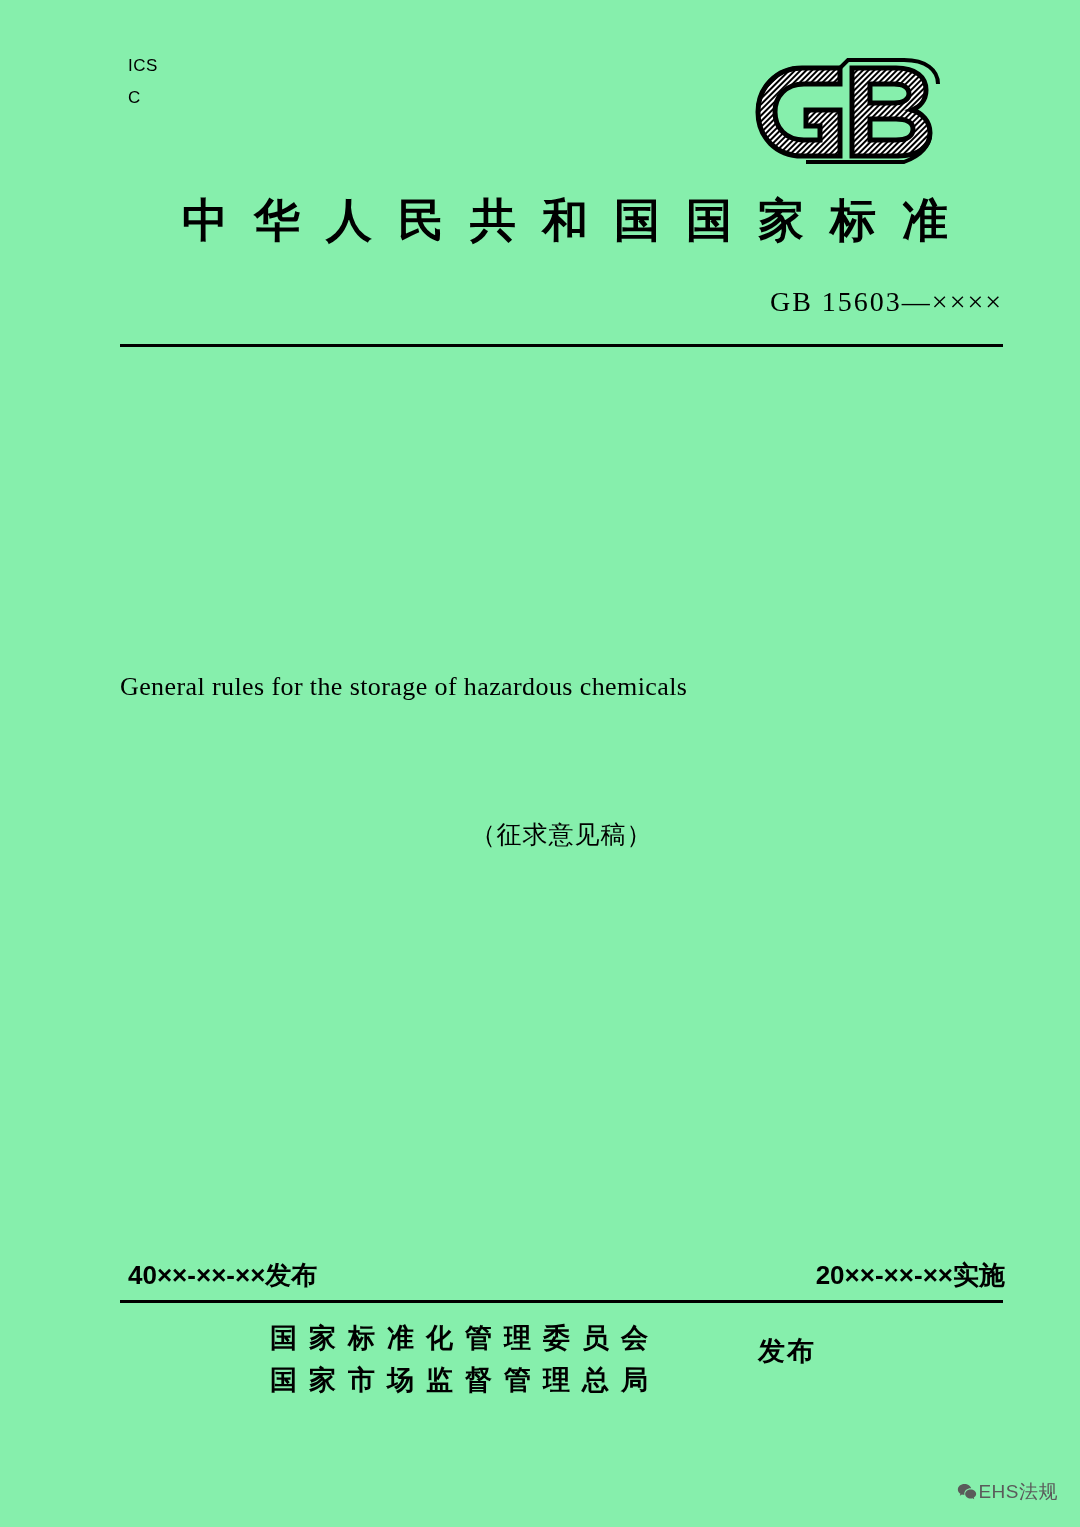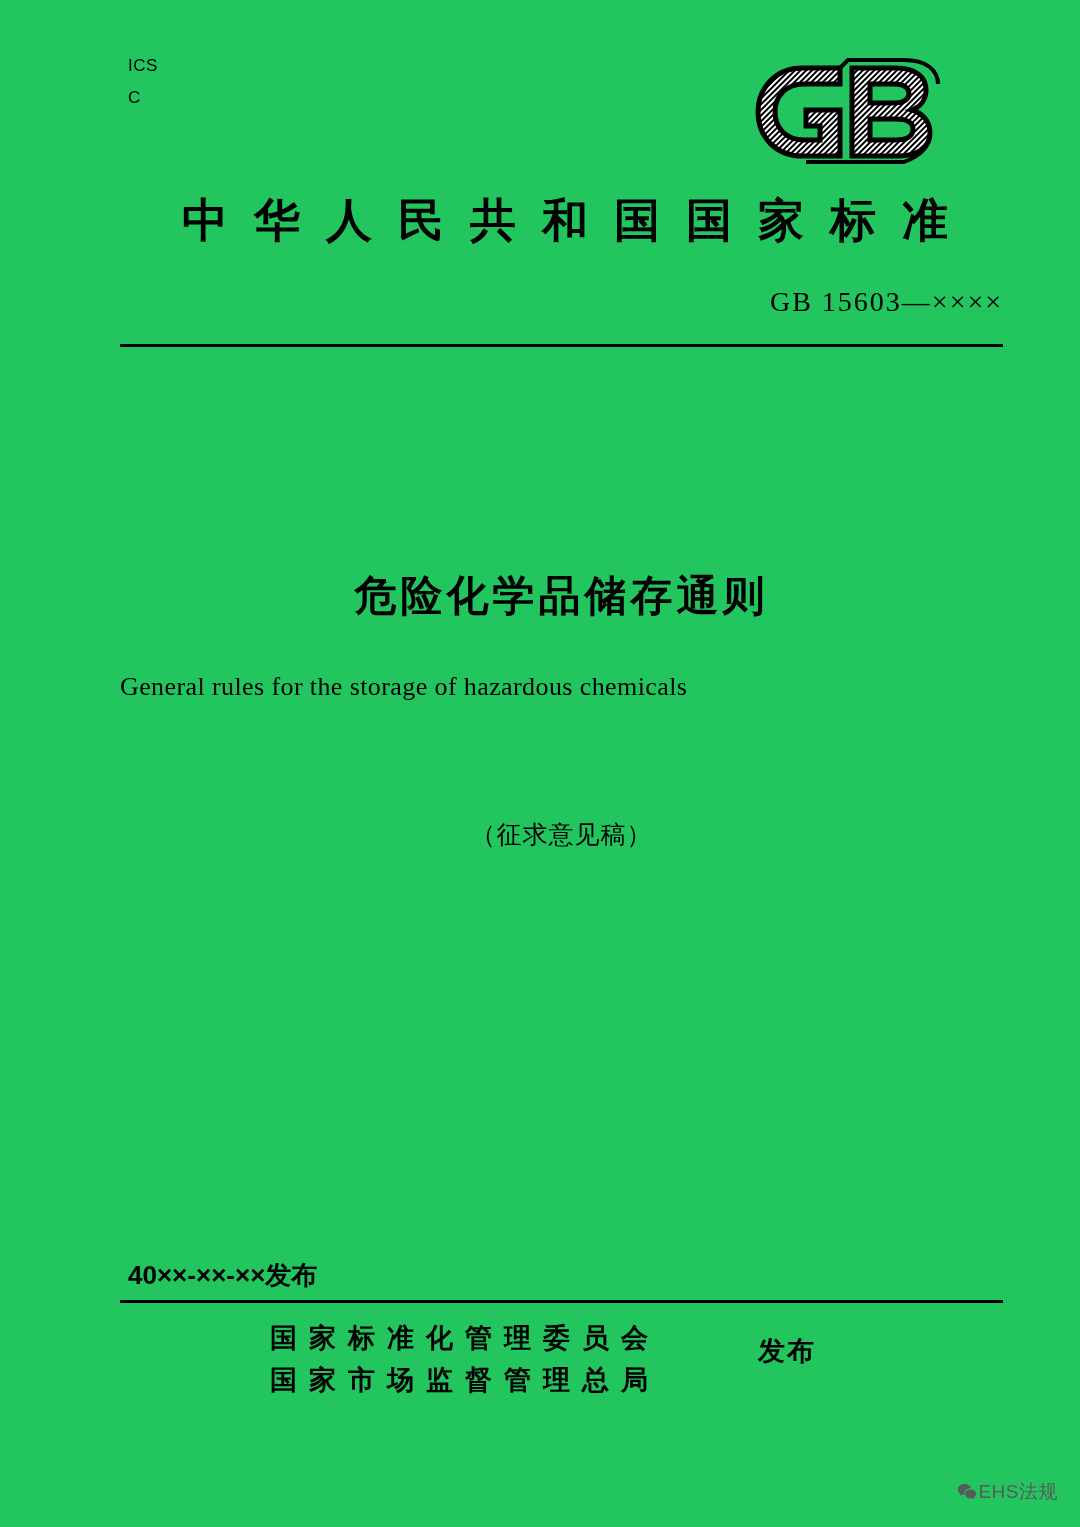--- a/index.html
+++ b/index.html
@@ -14,21 +14,21 @@
     font-family: "Liberation Serif", serif;
     color: #000000;
     overflow: hidden;
   }
 
   .page {
     position: absolute;
     left: 0; top: 0;
     width: 1080px;
     height: 1527px;
-    background: #22c55e;
+    background: #86efac;
   }
 
   
   .ics-block {
     position: absolute;
     left: 128px;
     top: 50px;
     font-family: "Liberation Sans", sans-serif;
     font-size: 17px;
     line-height: 1.9;
@@ -245,25 +245,25 @@
       </g>
     </svg>
   </div>
 
   <div class="national-title">中华人民共和国国家标准</div>
 
   <div class="std-number">GB 15603—××××</div>
 
   <div class="rule-top"></div>
 
-  <div class="doc-title">危险化学品储存通则</div>
   <div class="doc-title-en">General rules for the storage of hazardous chemicals</div>
   <div class="doc-stage">（征求意见稿）</div>
 
   <div class="issue-date">40××-××-××发布</div>
+  <div class="effective-date">20××-××-××实施</div>
   <div class="rule-bottom"></div>
 
   <div class="issuers">
     <div>国家标准化管理委员会</div>
     <div>国家市场监督管理总局</div>
   </div>
   <div class="issue-word">发布</div>
 
   <div class="watermark">
     <span class="wm-icon">

